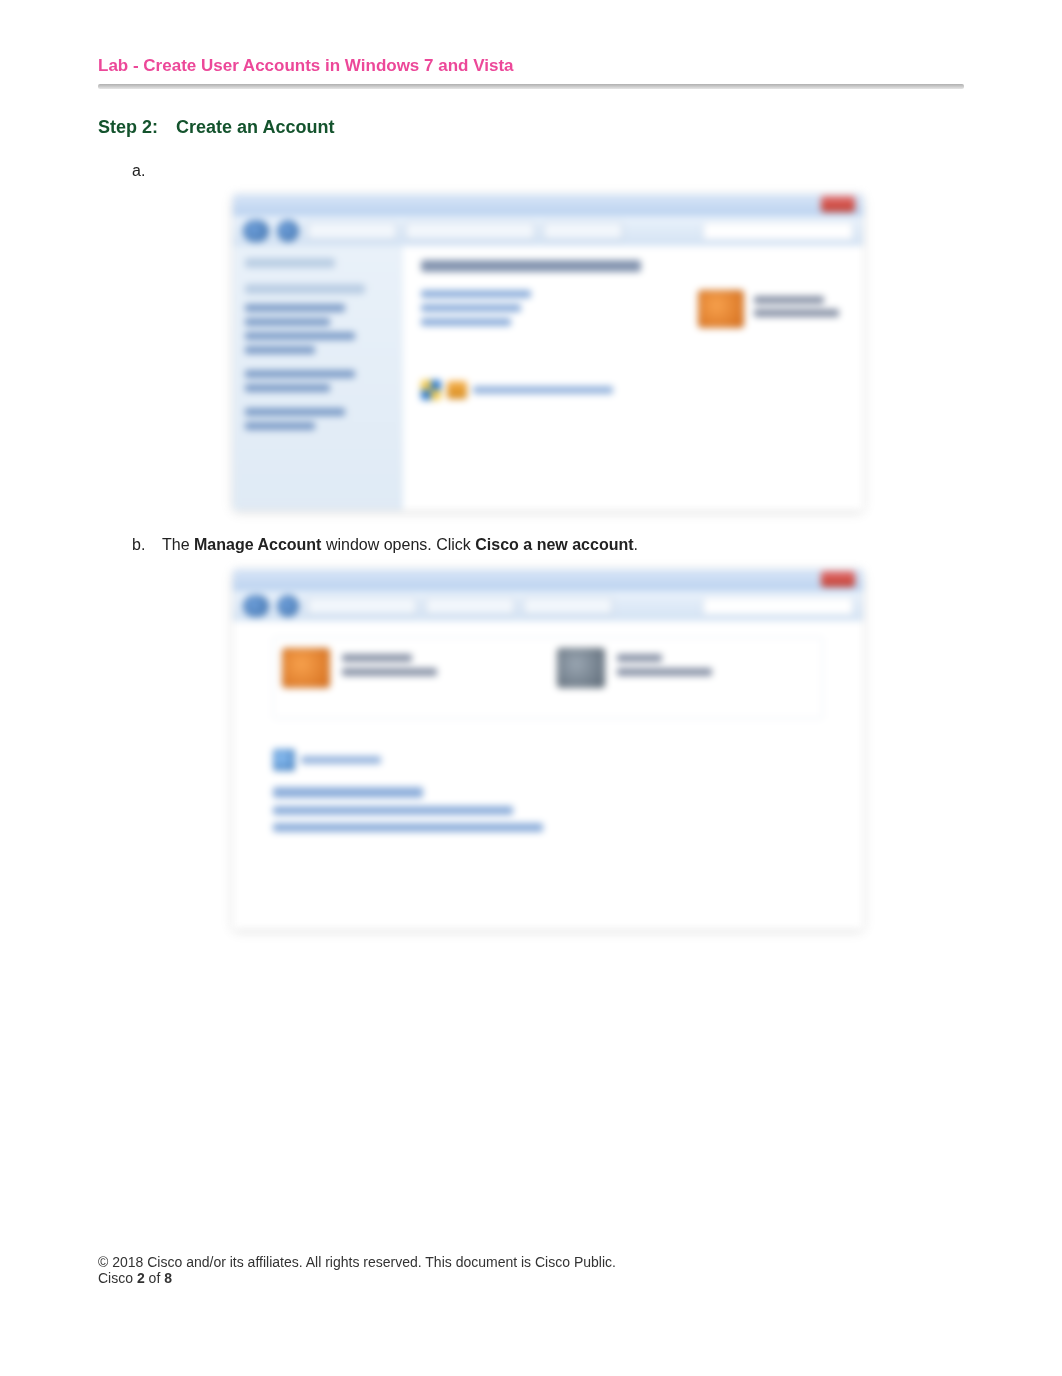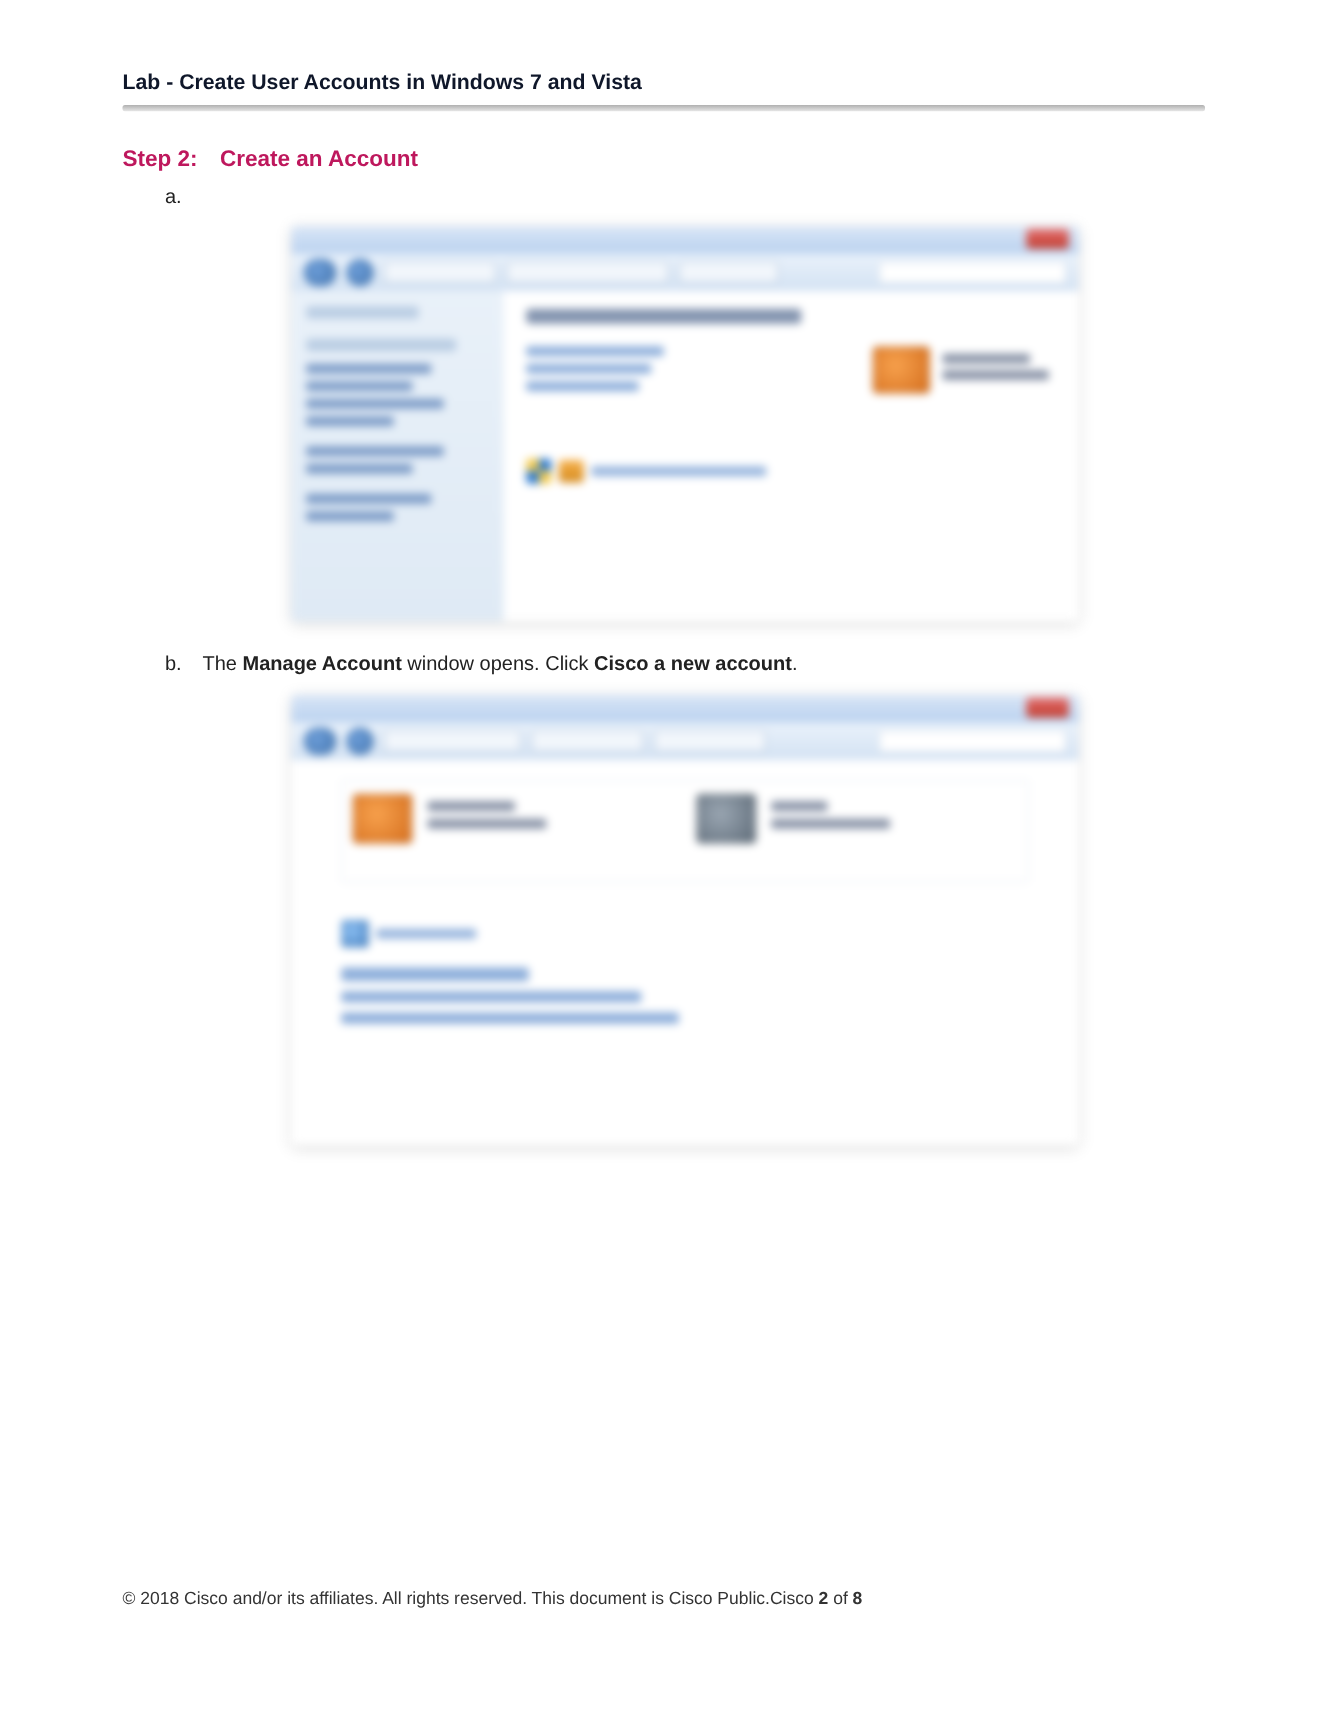--- a/index.html
+++ b/index.html
@@ -16,35 +16,35 @@
       color: #000;
     }
     .page {
       padding: 56px 98px 0 98px;
       position: relative;
       height: 100%;
     }
     .lab-header {
       font-size: 17px;
       font-weight: bold;
-      color: #0f172a;
+      color: #ec4899;
       padding-bottom: 6px;
     }
     .hr-gradient {
       height: 5px;
       background: linear-gradient(180deg, #b0b0b0 0%, #e6e6e6 100%);
       border-radius: 2px;
       margin-top: 2px;
       margin-bottom: 28px;
     }
     .step-title {
       font-size: 18px;
       font-weight: bold;
-      color: #be185d;
-      margin-bottom: 9px;
+      color: #14532d;
+      margin-bottom: 22px;
     }
     .step-title .label { margin-right: 18px;}
     .list {
       margin-left: 34px;
     }
     .list-item {
       display: flex;
       gap: 12px;
       font-size: 16px;
       color: #222;
@@ -268,23 +268,24 @@
       height: 8px; width: 80px;
       background: rgba(50,110,190,0.5);
       border-radius: 2px;
     }
     .footer {
       position: absolute;
       bottom: 90px;
       left: 98px;
       right: 98px;
       display: flex;
-      justify-content: flex-start;
+      justify-content: flex-end;
       font-size: 14px;
       color: #333;
+      flex-direction: column;
     }
     .footer .bold { font-weight: bold; }
   </style>
 </head>
 <body>
 
 <div class="page">
 
   <div class="lab-header">Lab - Create User Accounts in Windows 7 and Vista</div>
   <div class="hr-gradient"></div>

